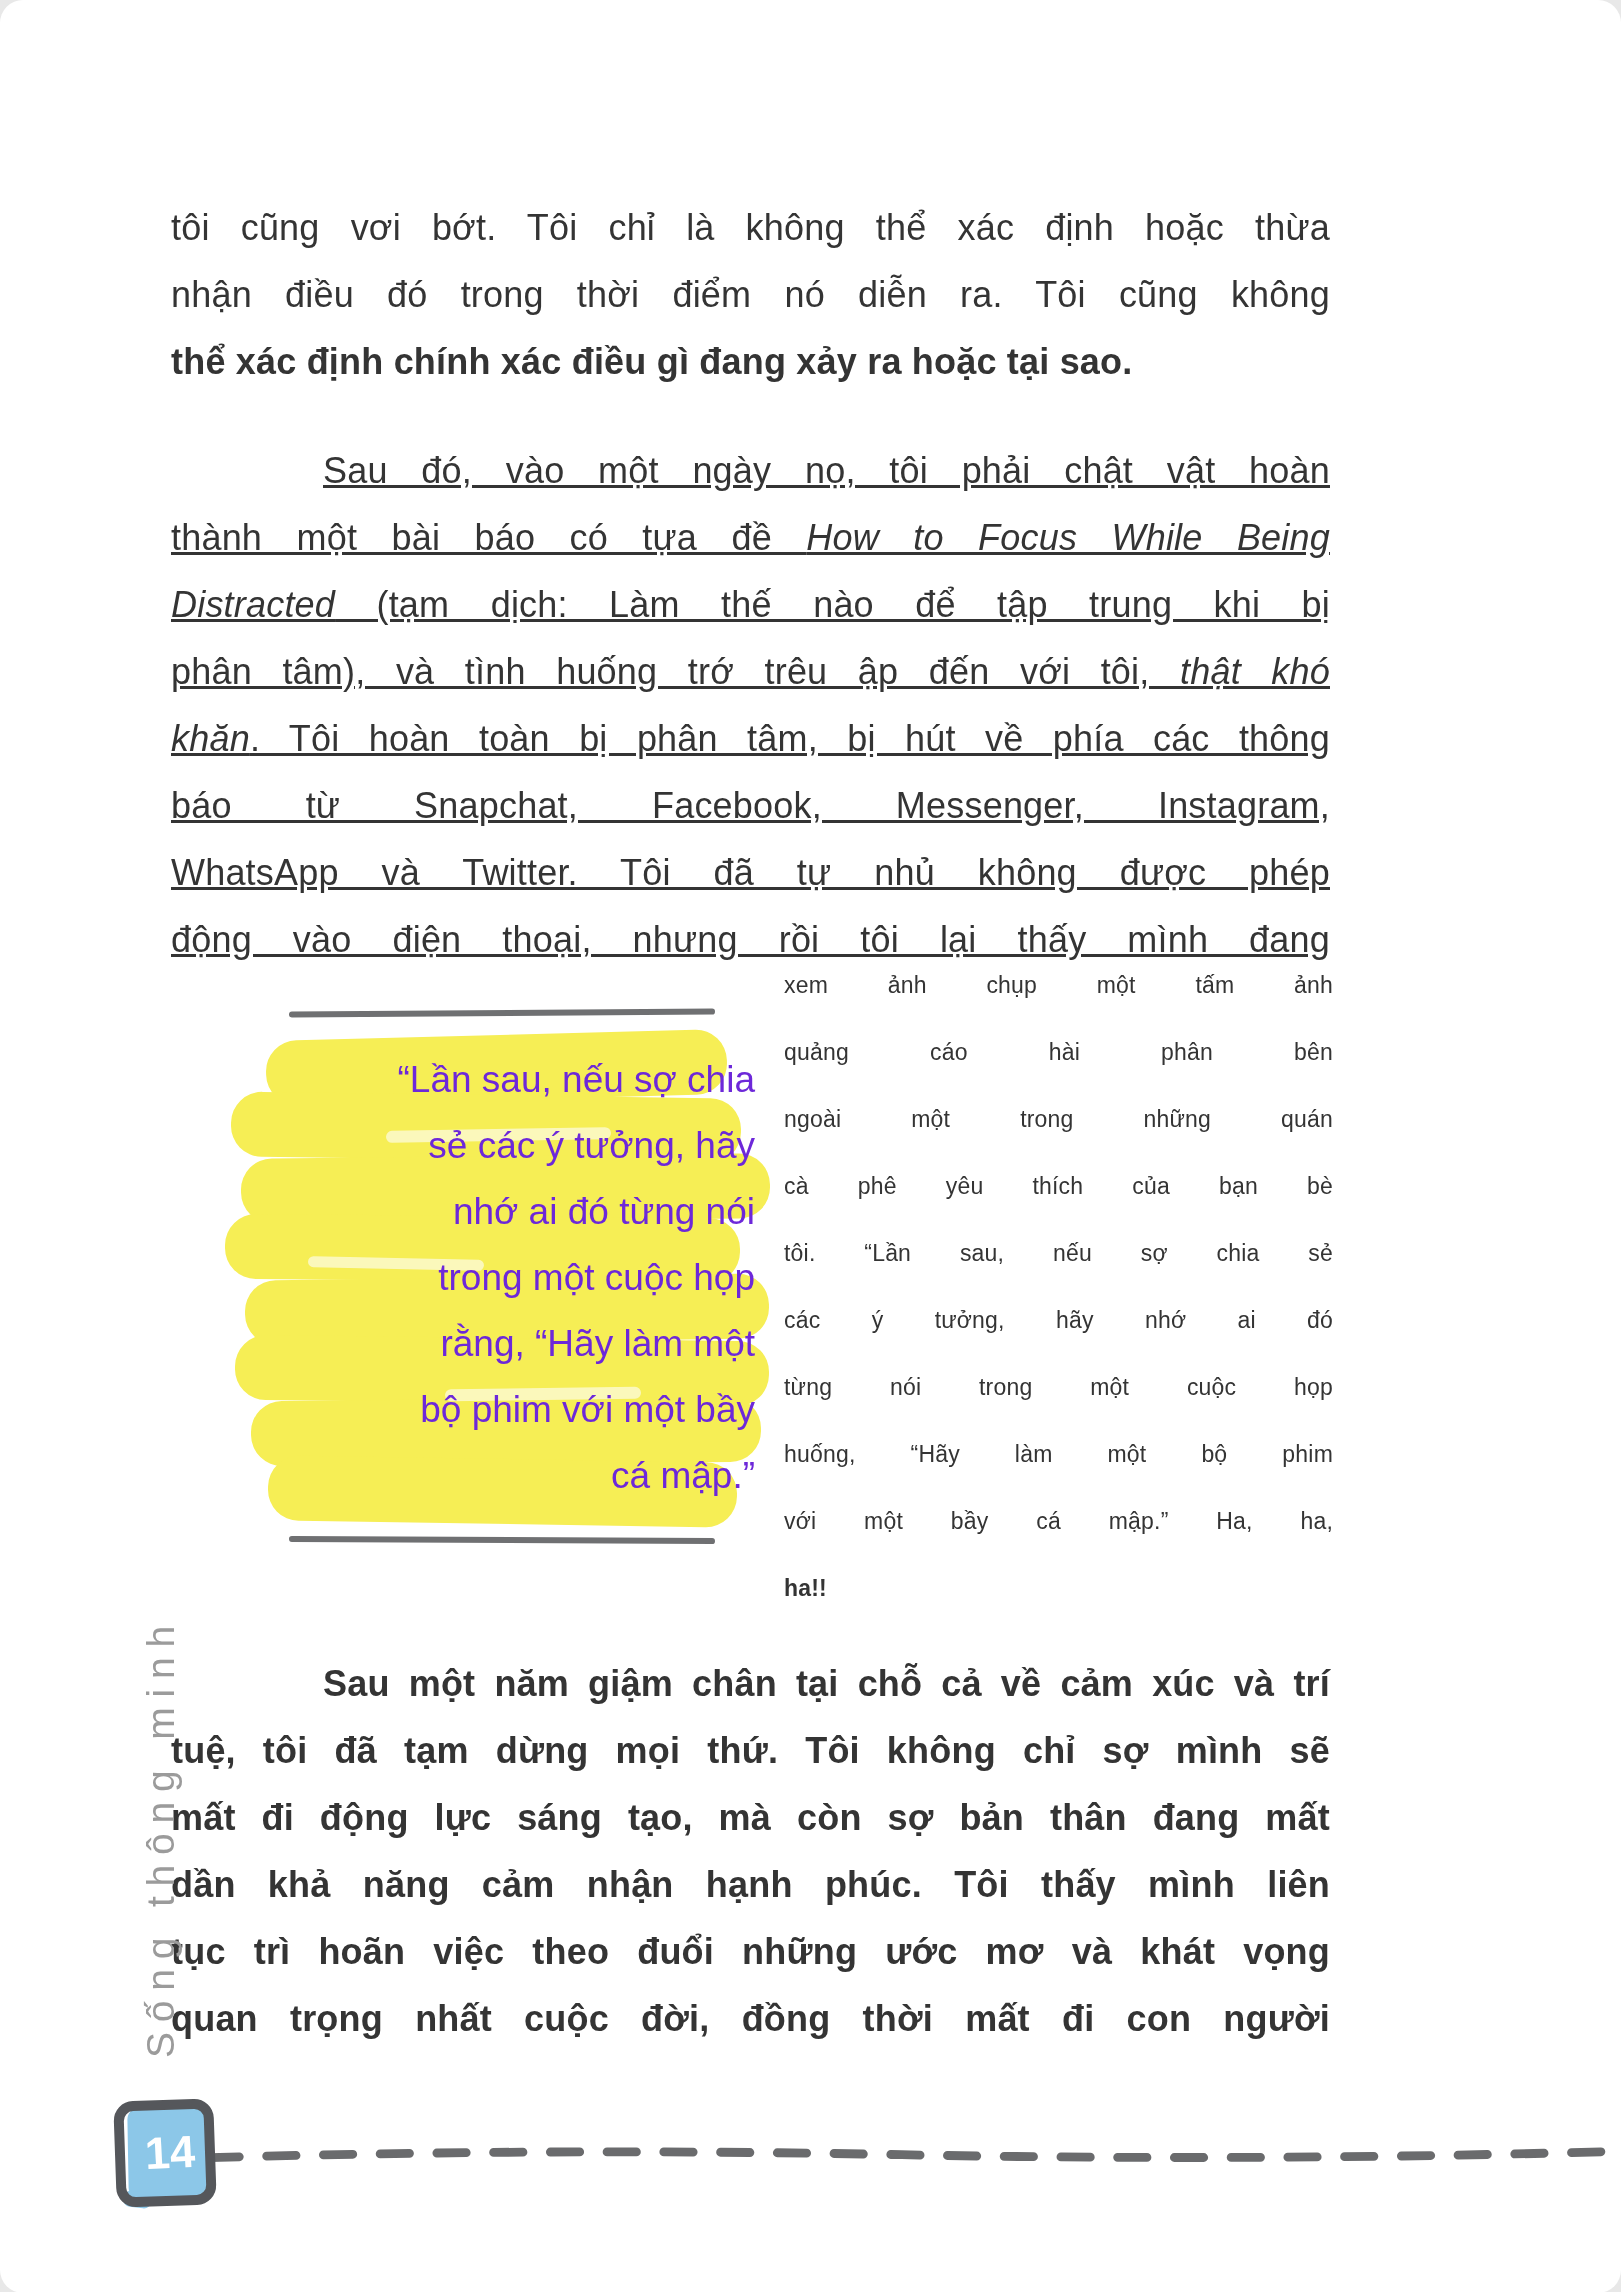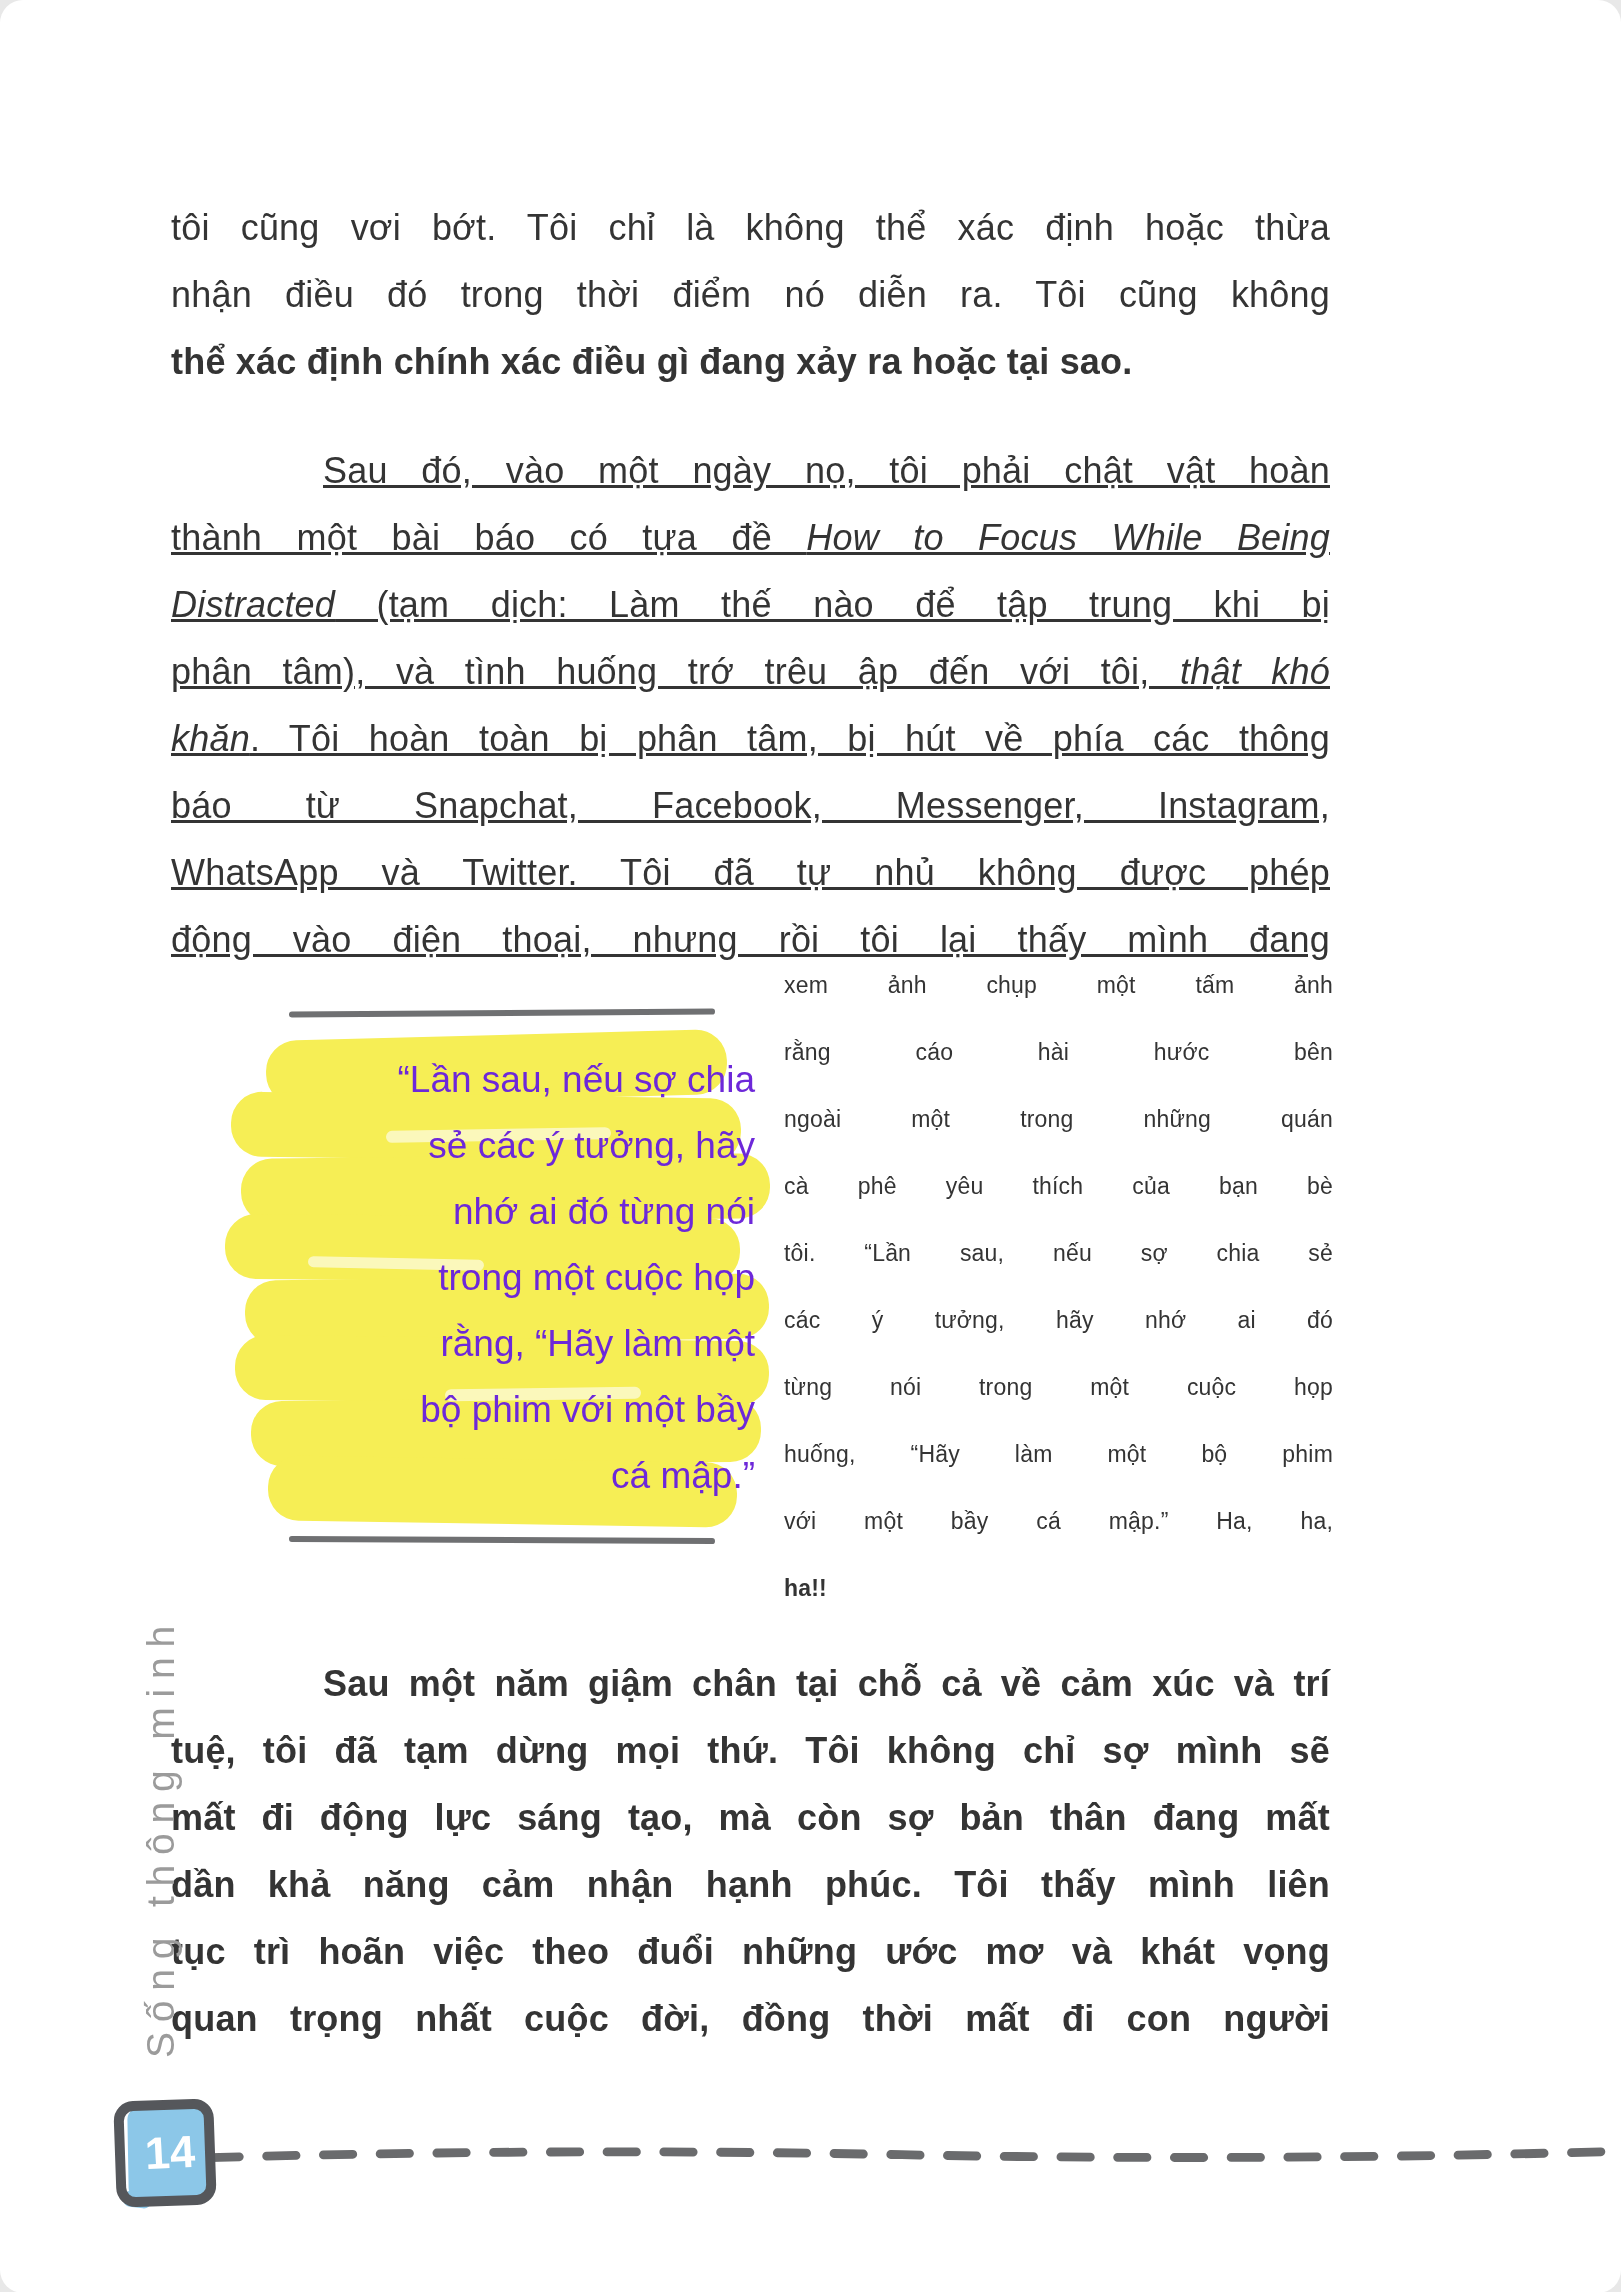--- a/index.html
+++ b/index.html
@@ -93,21 +93,21 @@
     <div class="qln">sẻ các ý tưởng, hãy</div>
     <div class="qln">nhớ ai đó từng nói</div>
     <div class="qln">trong một cuộc họp</div>
     <div class="qln">rằng, “Hãy làm một</div>
     <div class="qln">bộ phim với một bầy</div>
     <div class="qln">cá mập.”</div>
   </div>
 
   <div class="col col-right" style="top:952px;">
     <div class="ln">xem ảnh chụp một tấm ảnh</div>
-    <div class="ln">rằng cáo hài hước bên</div>
+    <div class="ln">quảng cáo hài phân bên</div>
     <div class="ln">ngoài một trong những quán</div>
     <div class="ln">cà phê yêu thích của bạn bè</div>
     <div class="ln">tôi. “Lần sau, nếu sợ chia sẻ</div>
     <div class="ln">các ý tưởng, hãy nhớ ai đó</div>
     <div class="ln">từng nói trong một cuộc họp</div>
     <div class="ln">huống, “Hãy làm một bộ phim</div>
     <div class="ln">với một bầy cá mập.” Ha, ha,</div>
     <div class="ln end">ha!!</div>
   </div>
 

